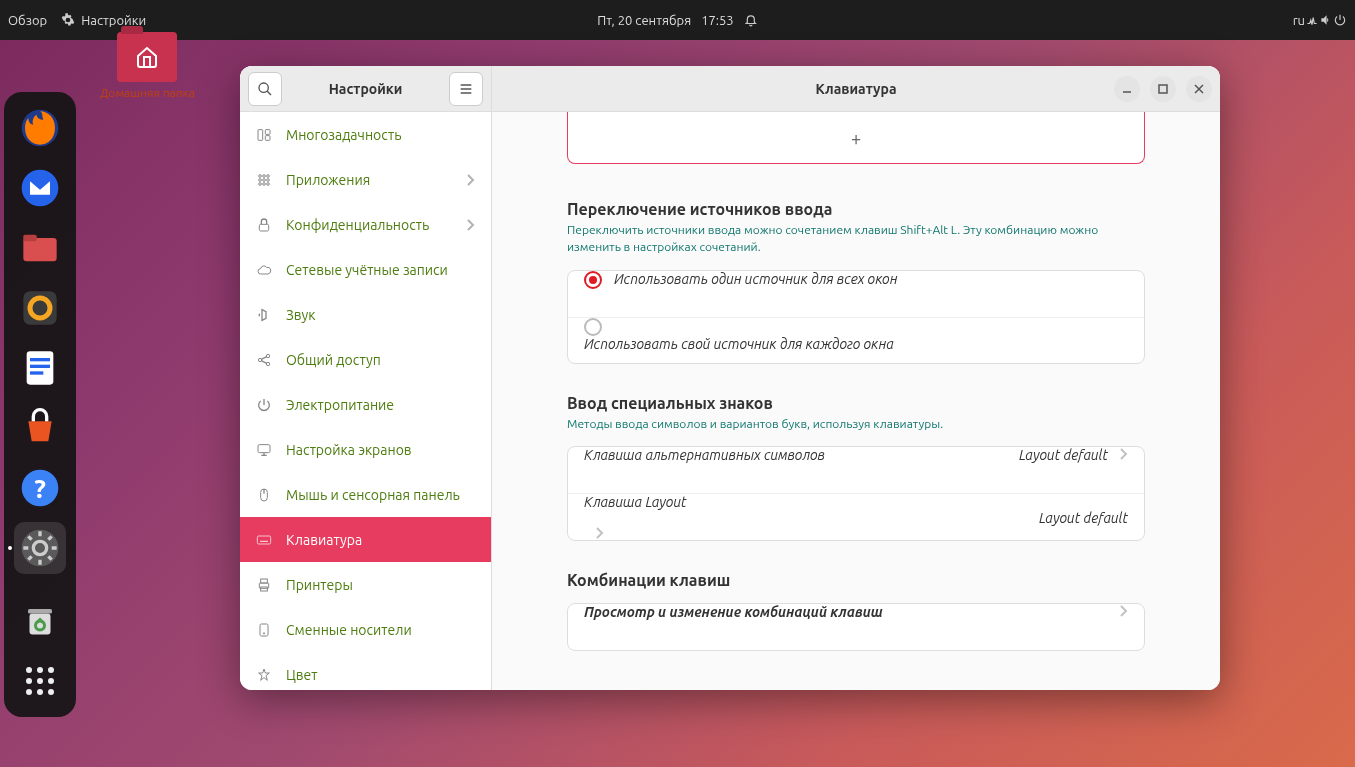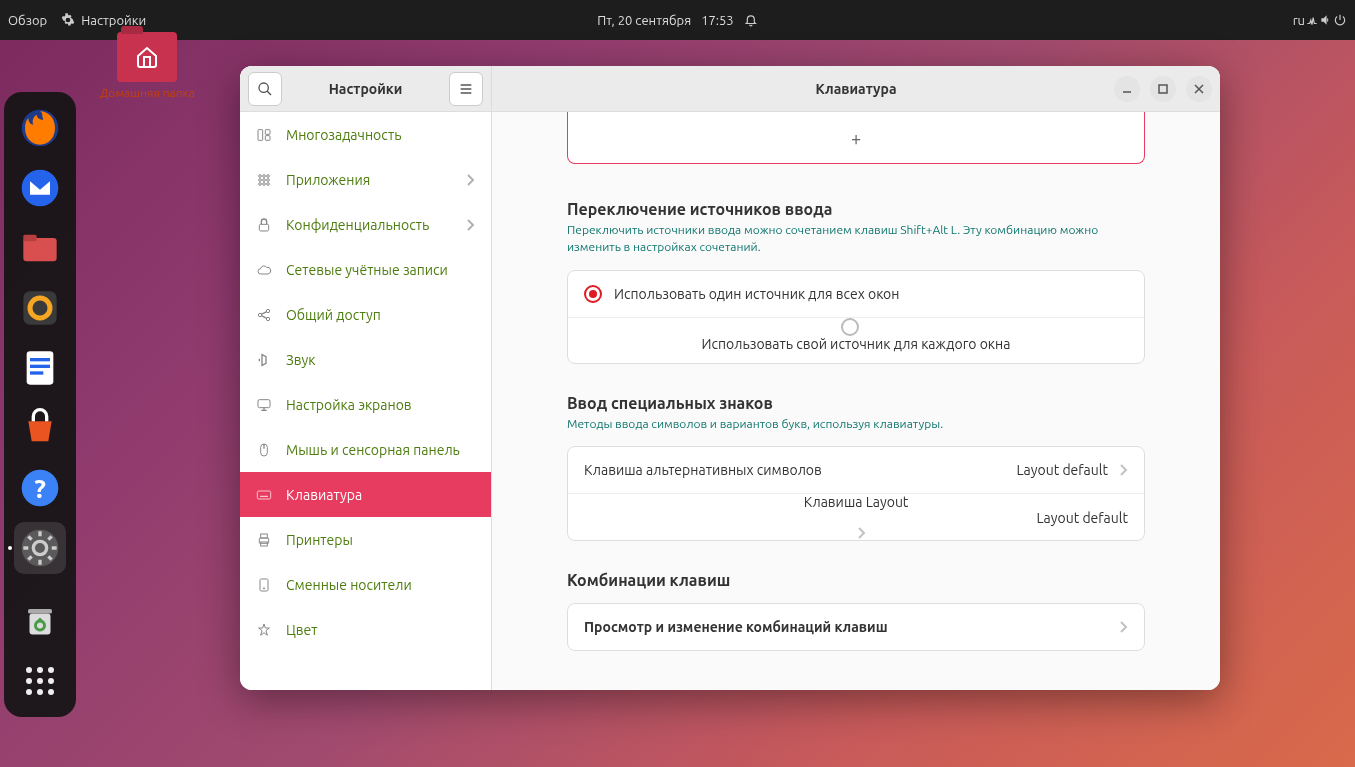--- a/index.html
+++ b/index.html
@@ -35,21 +35,21 @@
 .content { flex: 1; display: flex; flex-direction: column; background: #fafafa; }
 .content-header { height: 46px; border-bottom: 1px solid #ddd; display: flex; align-items: center; justify-content: center; position: relative; background: #ebebeb; }
 .ch-title { font-weight: 600; font-size: 14px; color: #333; }
 .win-controls { position: absolute; right: 8px; display: flex; gap: 10px; }
 .win-btn { width: 26px; height: 26px; border-radius: 50%; background: #e4e4e4; display: flex; align-items: center; justify-content: center; cursor: pointer; border: none; }
 .content-body { flex: 1; overflow-y: auto; padding: 0 75px 30px; }
 .add-box { height: 52px; border: 1px solid #e73c5f; border-top: none; border-radius: 0 0 8px 8px; display: flex; align-items: center; justify-content: center; font-size: 18px; color: #666; cursor: pointer; margin-bottom: 36px; background: #fff; }
 .section-title { font-weight: 700; font-size: 16px; color: #333; margin-bottom: 4px; }
 .section-sub { font-size: 12px; color: #0f766e; line-height: 1.4; margin-bottom: 14px; }
 .card { border: 1px solid #ddd; border-radius: 8px; background: #fff; margin-bottom: 30px; overflow: hidden; }
-.card-row { min-height: 46px; display: flex; align-items: center; padding: 0 16px; cursor: pointer; font-size: 14px; color: #333; }
+.card-row { min-height: 46px; display: flex; align-items: flex-start; padding: 0 16px; cursor: pointer; font-size: 14px; color: #333; font-style: italic; }
 .card-row + .card-row { border-top: 1px solid #eee; flex-direction: column; }
 .radio { width: 18px; height: 18px; border: 2px solid #bbb; border-radius: 50%; margin-right: 12px; position: relative; flex-shrink: 0; }
 .radio.checked { border-color: #e01b24; }
 .radio.checked::after { content: ""; position: absolute; inset: 3px; background: #e01b24; border-radius: 50%; }
 .row-value { margin-left: auto; color: #333; }
 .row-chev { margin-left: 10px; opacity: 0.4; }
 </style>
 </head>
 <body>
 
@@ -223,32 +223,38 @@
           </svg>
         </div>
         <div class="sb-item">
           <svg class="sb-icon" viewBox="0 0 24 24" fill="none" stroke="#555" stroke-width="1.5">
             <path d="M18 18H7a4 4 0 010-8 5 5 0 019-2 4 4 0 012 10z"></path>
           </svg>
           <span>Сетевые учётные записи</span>
         </div>
         <div class="sb-item">
           <svg class="sb-icon" viewBox="0 0 24 24" fill="none" stroke="#555" stroke-width="1.5">
+            <path d="M9 4v16l6-3V7l-6-3zM5 10v4" stroke-width="2"></path>
+          </svg>
+          <span>Звук</span>
+        </div>
+        <div class="sb-item">
+          <svg class="sb-icon" viewBox="0 0 24 24" fill="none" stroke="#555" stroke-width="1.5">
             <circle cx="6" cy="12" r="2.5"></circle>
             <circle cx="18" cy="6" r="2.5"></circle>
             <circle cx="18" cy="18" r="2.5"></circle>
             <path d="M8 11l8-4M8 13l8 4" stroke-width="2"></path>
           </svg>
           <span>Общий доступ</span>
         </div>
         <div class="sb-item">
           <svg class="sb-icon" viewBox="0 0 24 24" fill="none" stroke="#555" stroke-width="1.5">
-            <path d="M9 4v16l6-3V7l-6-3zM5 10v4" stroke-width="2"></path>
-          </svg>
-          <span>Звук</span>
+            <path d="M12 3v9M17 6a8 8 0 11-10 0" fill="none" stroke-width="2"></path>
+          </svg>
+          <span>Электропитание</span>
         </div>
         <div class="sb-item">
           <svg class="sb-icon" viewBox="0 0 24 24" fill="none" stroke="#555" stroke-width="1.5">
             <rect x="3" y="4" width="18" height="12" rx="2"></rect>
             <path d="M8 20h8M12 16v4" stroke-width="2"></path>
           </svg>
           <span>Настройка экранов</span>
         </div>
         <div class="sb-item">
           <svg class="sb-icon" viewBox="0 0 24 24" fill="none" stroke="#555" stroke-width="1.5">

